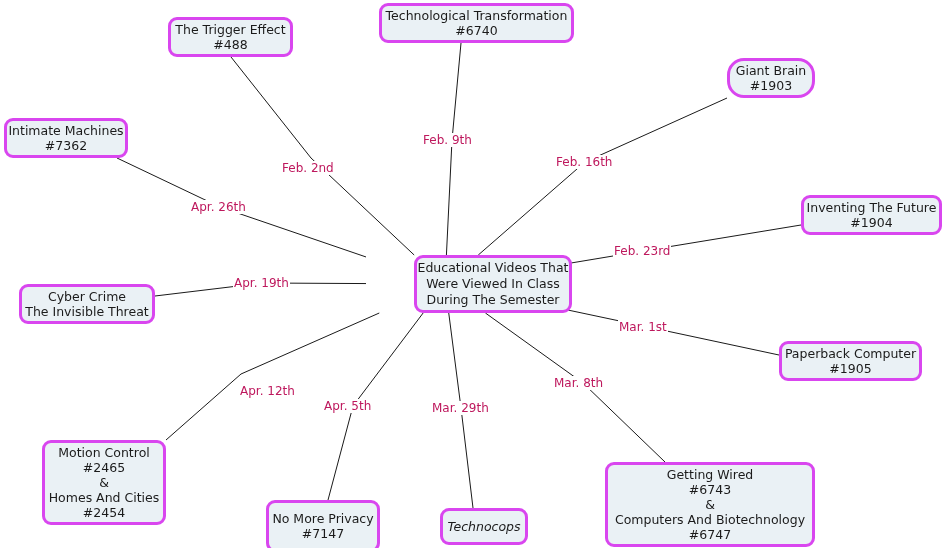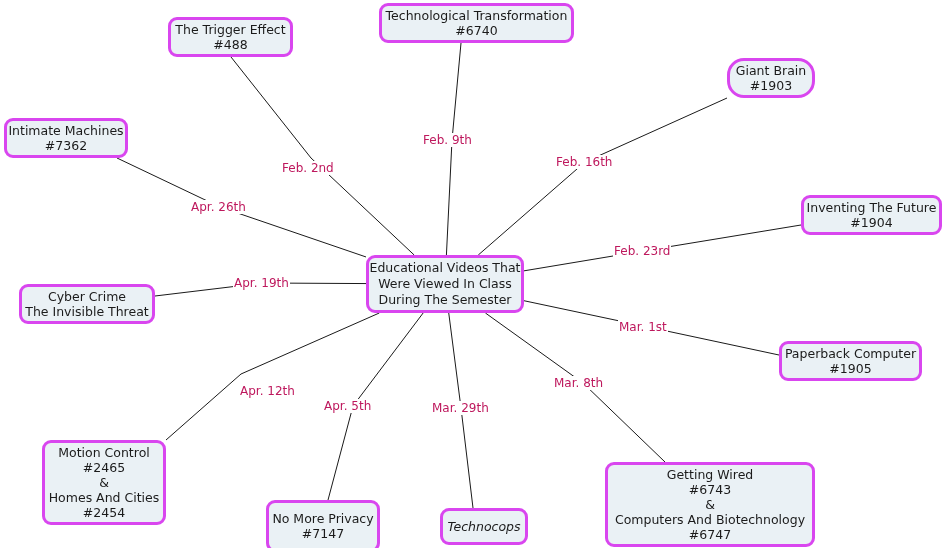--- a/index.html
+++ b/index.html
@@ -37,20 +37,21 @@
     text-align: center;
     color: #1b1b1b;
     font-size: 12.5px;
     line-height: 15px;
     white-space: pre;
     z-index: 2;
   }
   .node.center {
     font-size: 12.5px;
     line-height: 16px;
+    margin-left: 48px;
   }
   .edge-label {
     position: absolute;
     color: #be185d;
     font-size: 12px;
     line-height: 14px;
     white-space: nowrap;
     background: #ffffff;
     padding: 0 1px;
     z-index: 3;

